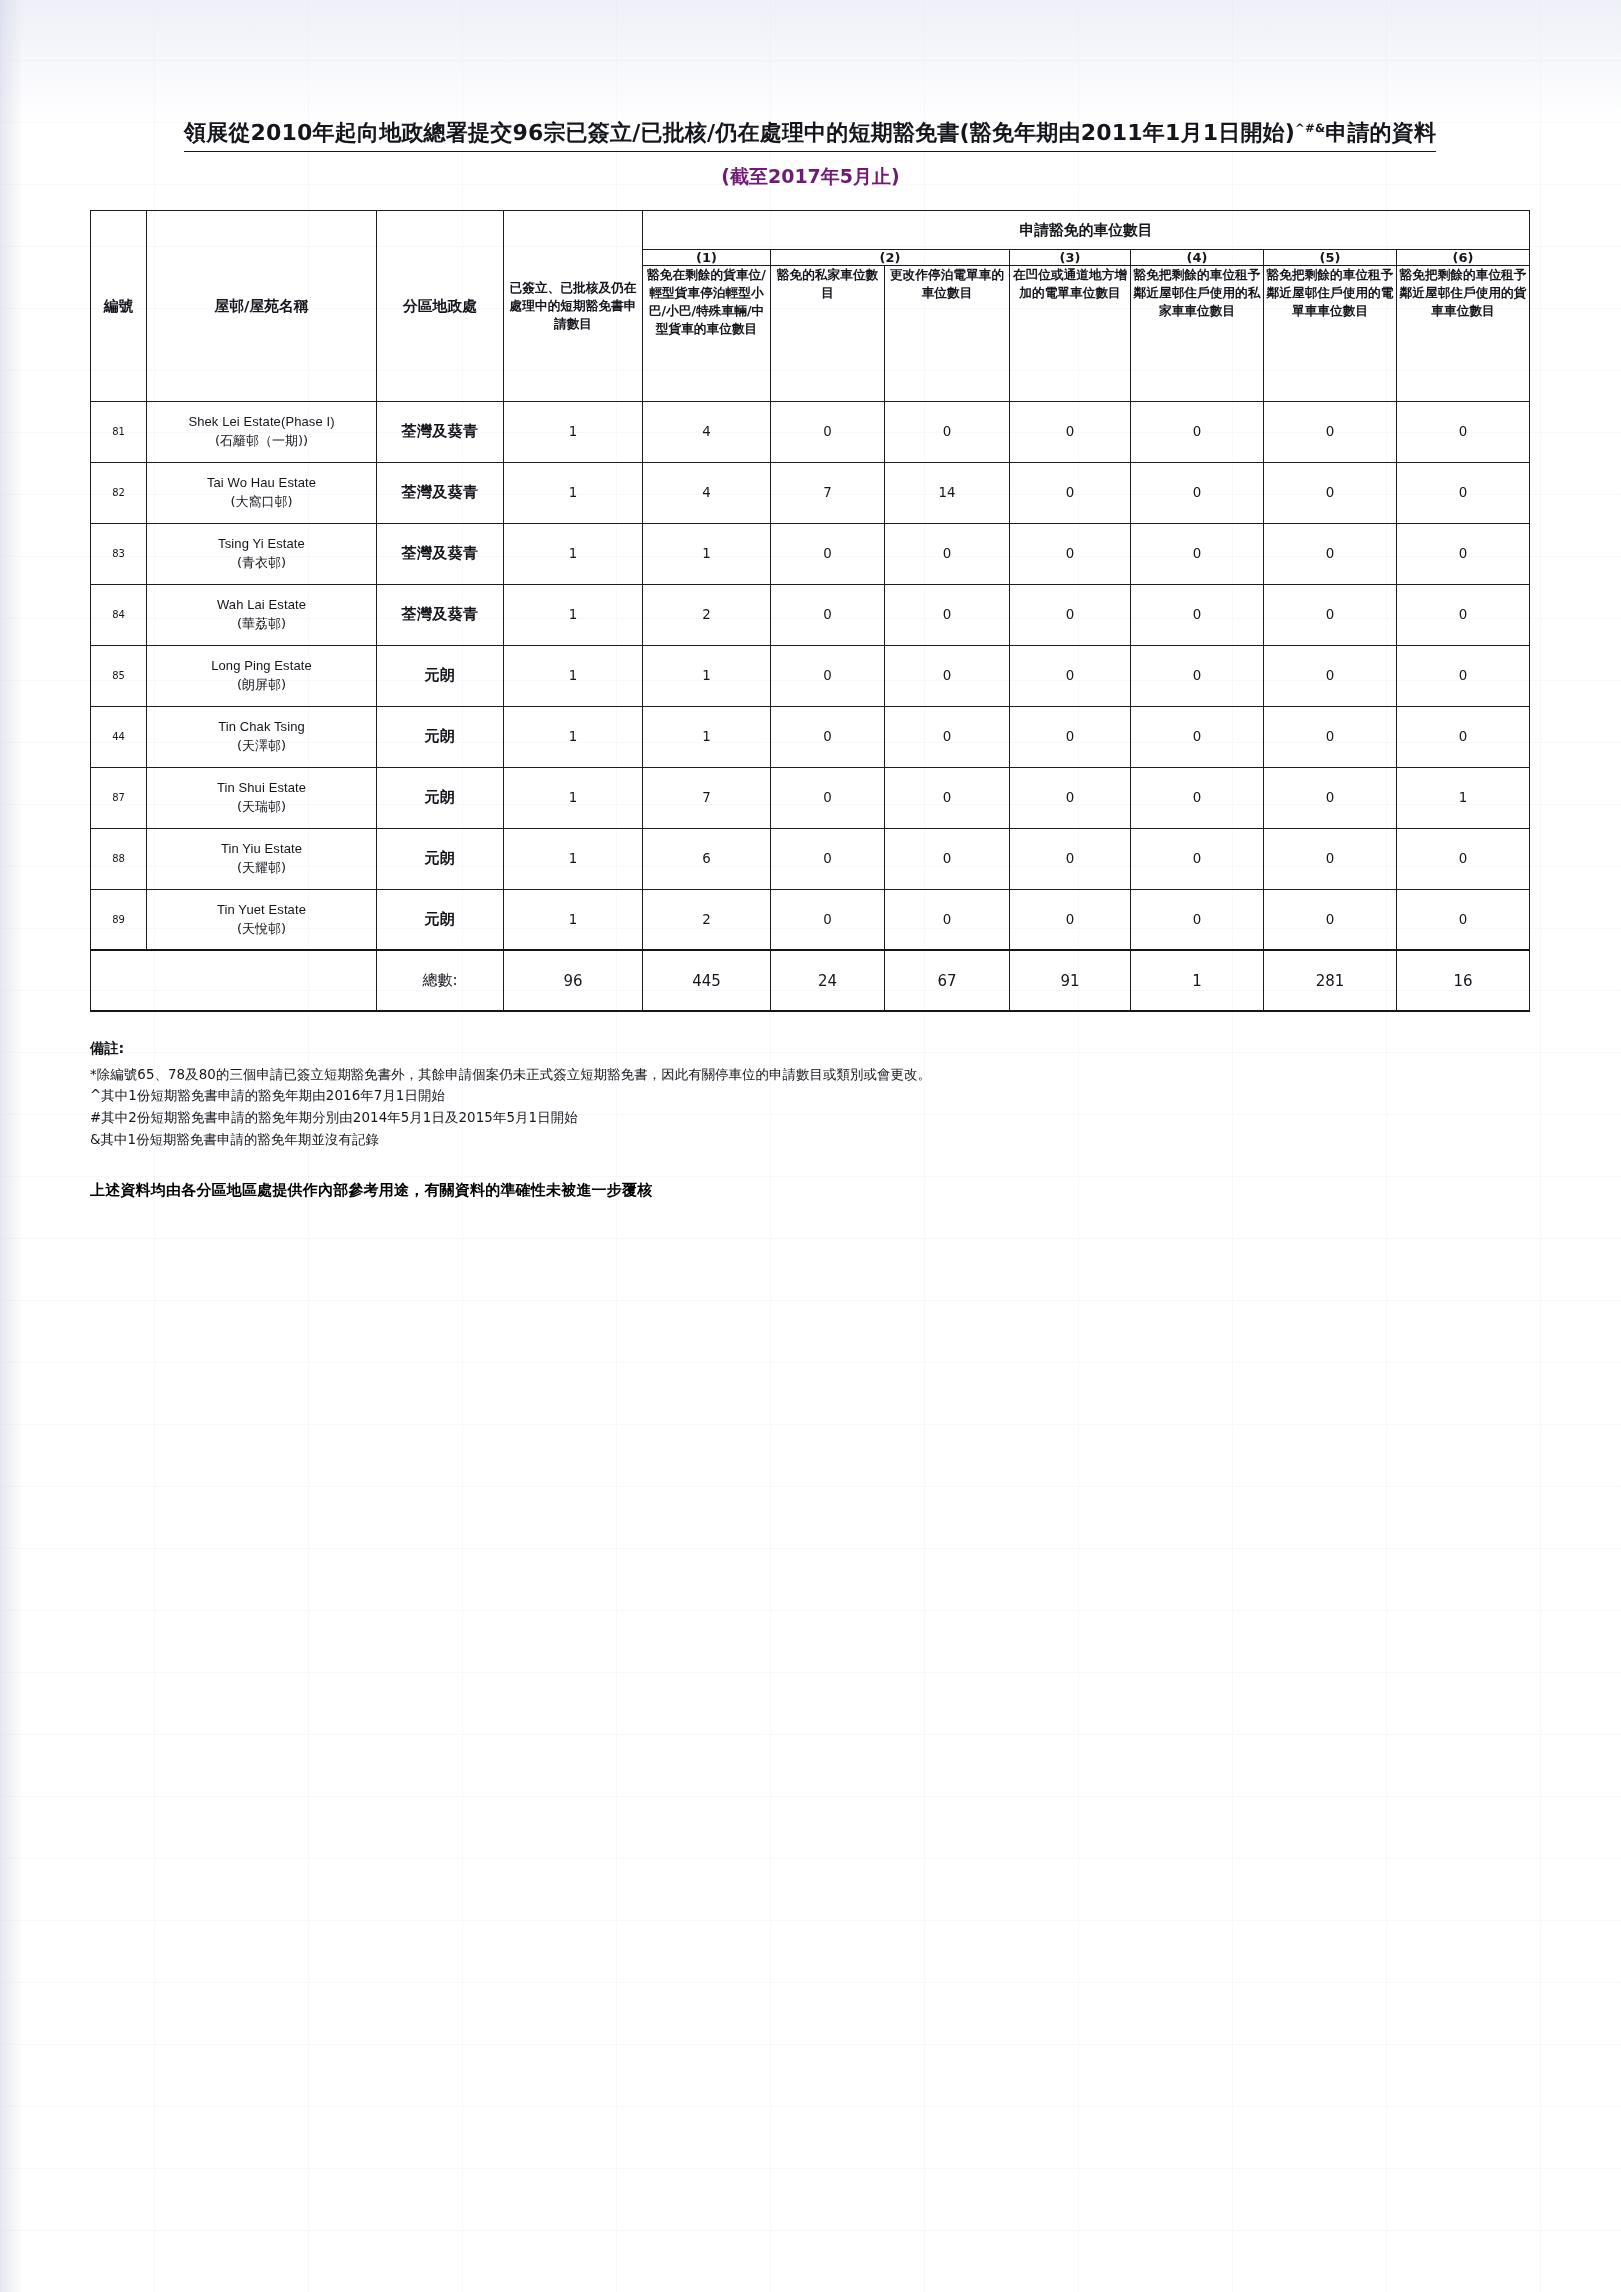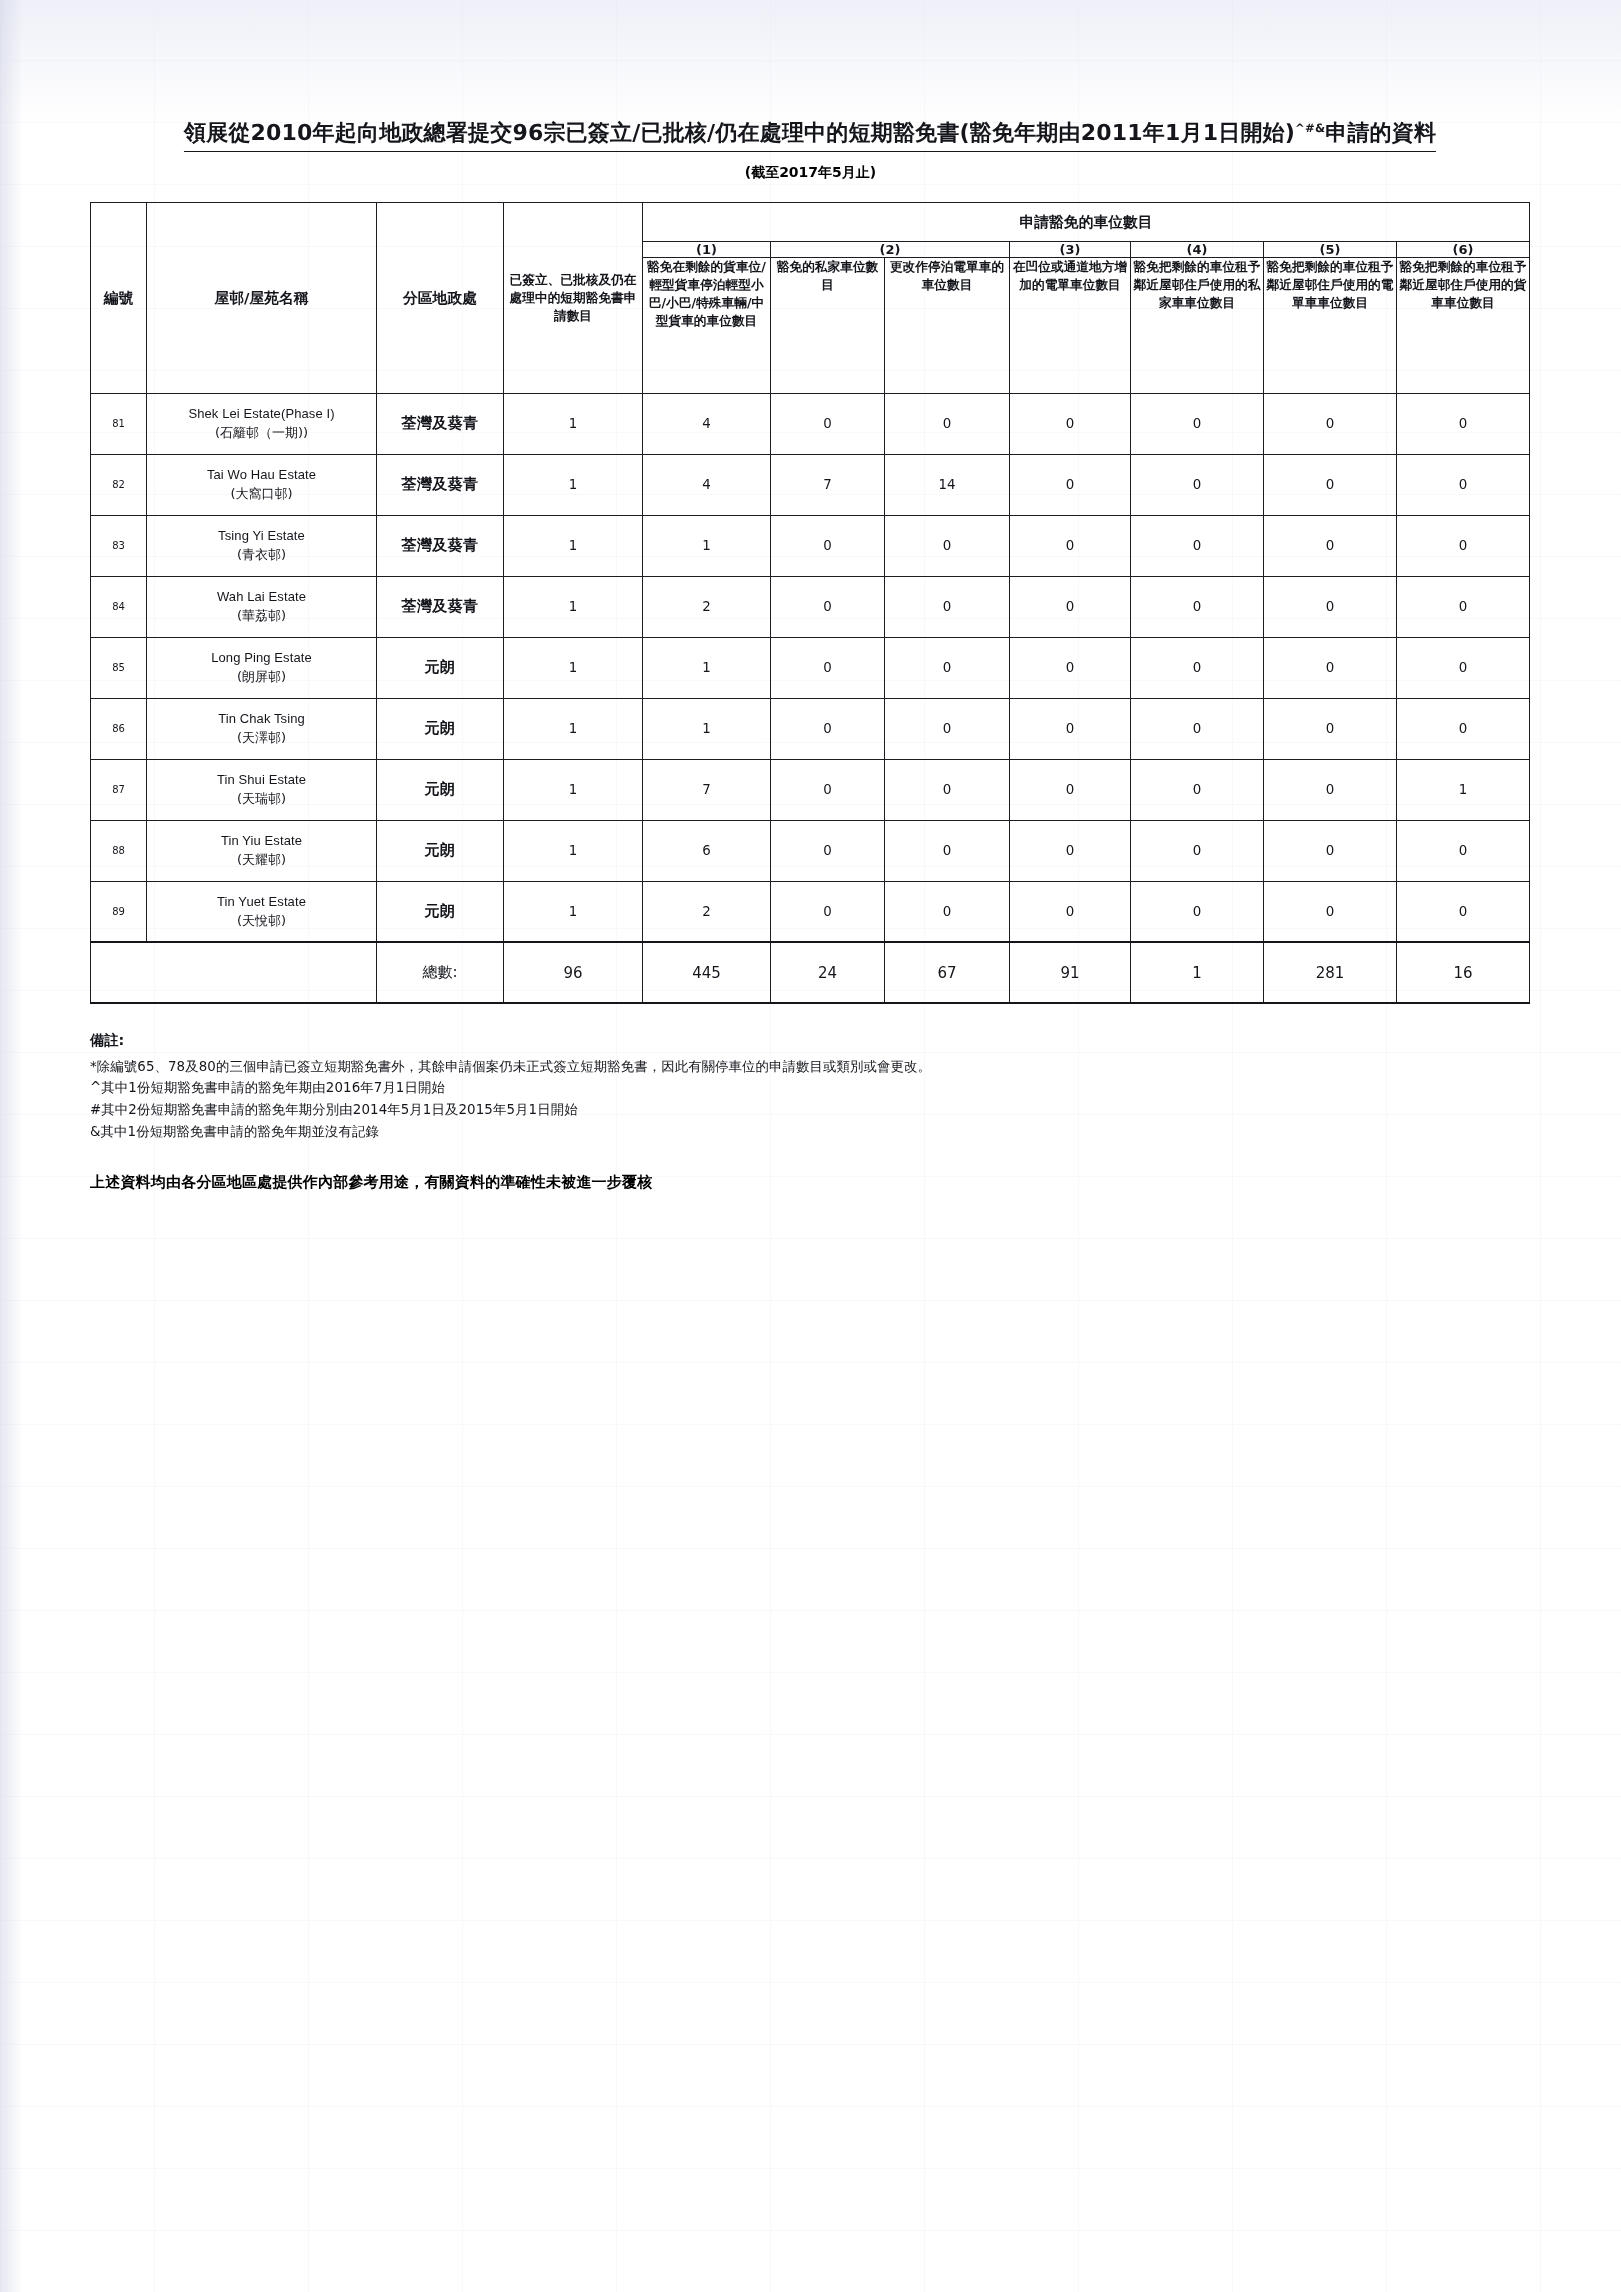--- a/index.html
+++ b/index.html
@@ -45,21 +45,21 @@
     font-size:22px; font-weight:bold; color:#14161c;
     letter-spacing:0.2px;
     border-bottom:1.8px solid #14161c;
     padding-bottom:2.7px;
     white-space:nowrap;
     transform: skewX(-0.25deg);
   }
   .doc-title sup { font-size:11.6px; font-weight:bold; vertical-align: super; }
   .doc-subtitle {
     margin-top:12.5px;
-    font-size:14px; font-weight:bold; color:#000000;
+    font-size:19px; font-weight:bold; color:#701a75;
     text-align:center;
   }
 
   
   .table-zone { margin-top:19.7px; padding-left:90px; }
   table.main {
     border-collapse: collapse;
     width:1440px;
     table-layout: fixed;
     color:#14161c;
@@ -249,21 +249,21 @@
             <td class="num">1</td>
             <td class="num">1</td>
             <td class="num">0</td>
             <td class="num">0</td>
             <td class="num">0</td>
             <td class="num">0</td>
             <td class="num">0</td>
             <td class="num">0</td>
           </tr>
           <tr>
-            <td class="idx">86</td>
+            <td class="idx">44</td>
             <td class="estate">
               <span class="en">Tin Chak Tsing</span>
               <span class="zh">(天澤邨)</span>
             </td>
             <td class="district">元朗</td>
             <td class="num">1</td>
             <td class="num">1</td>
             <td class="num">0</td>
             <td class="num">0</td>
             <td class="num">0</td>

